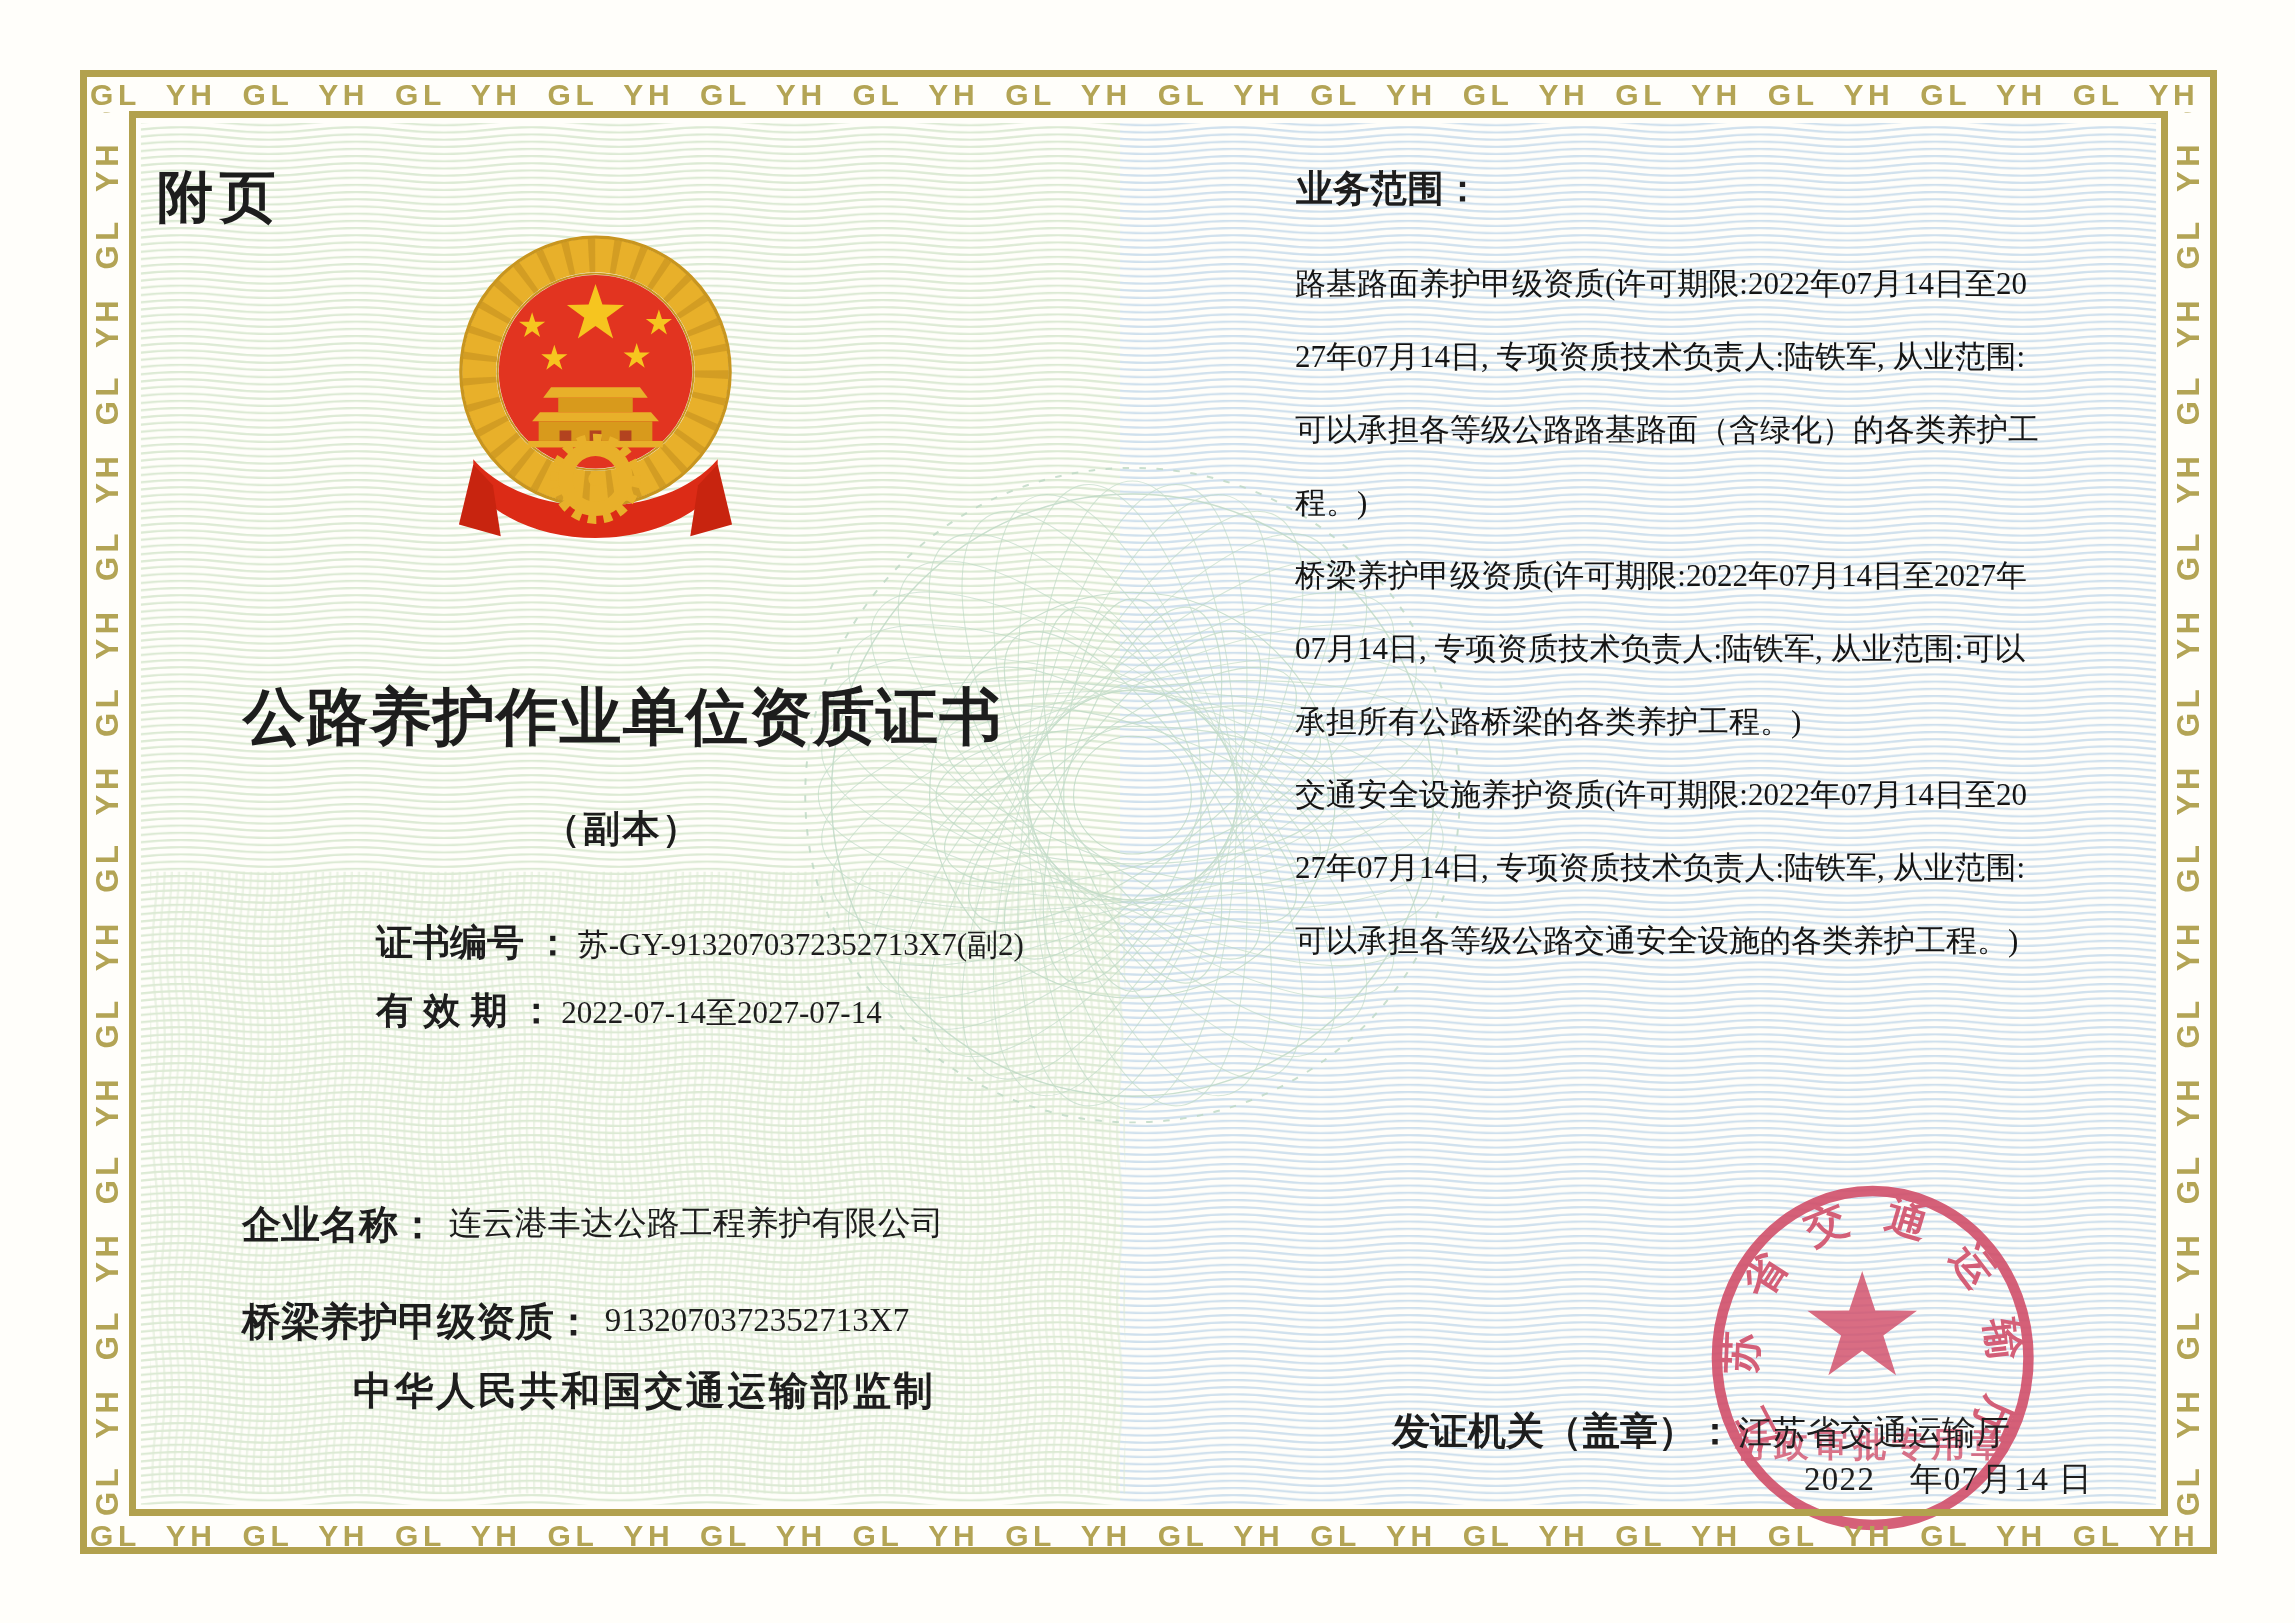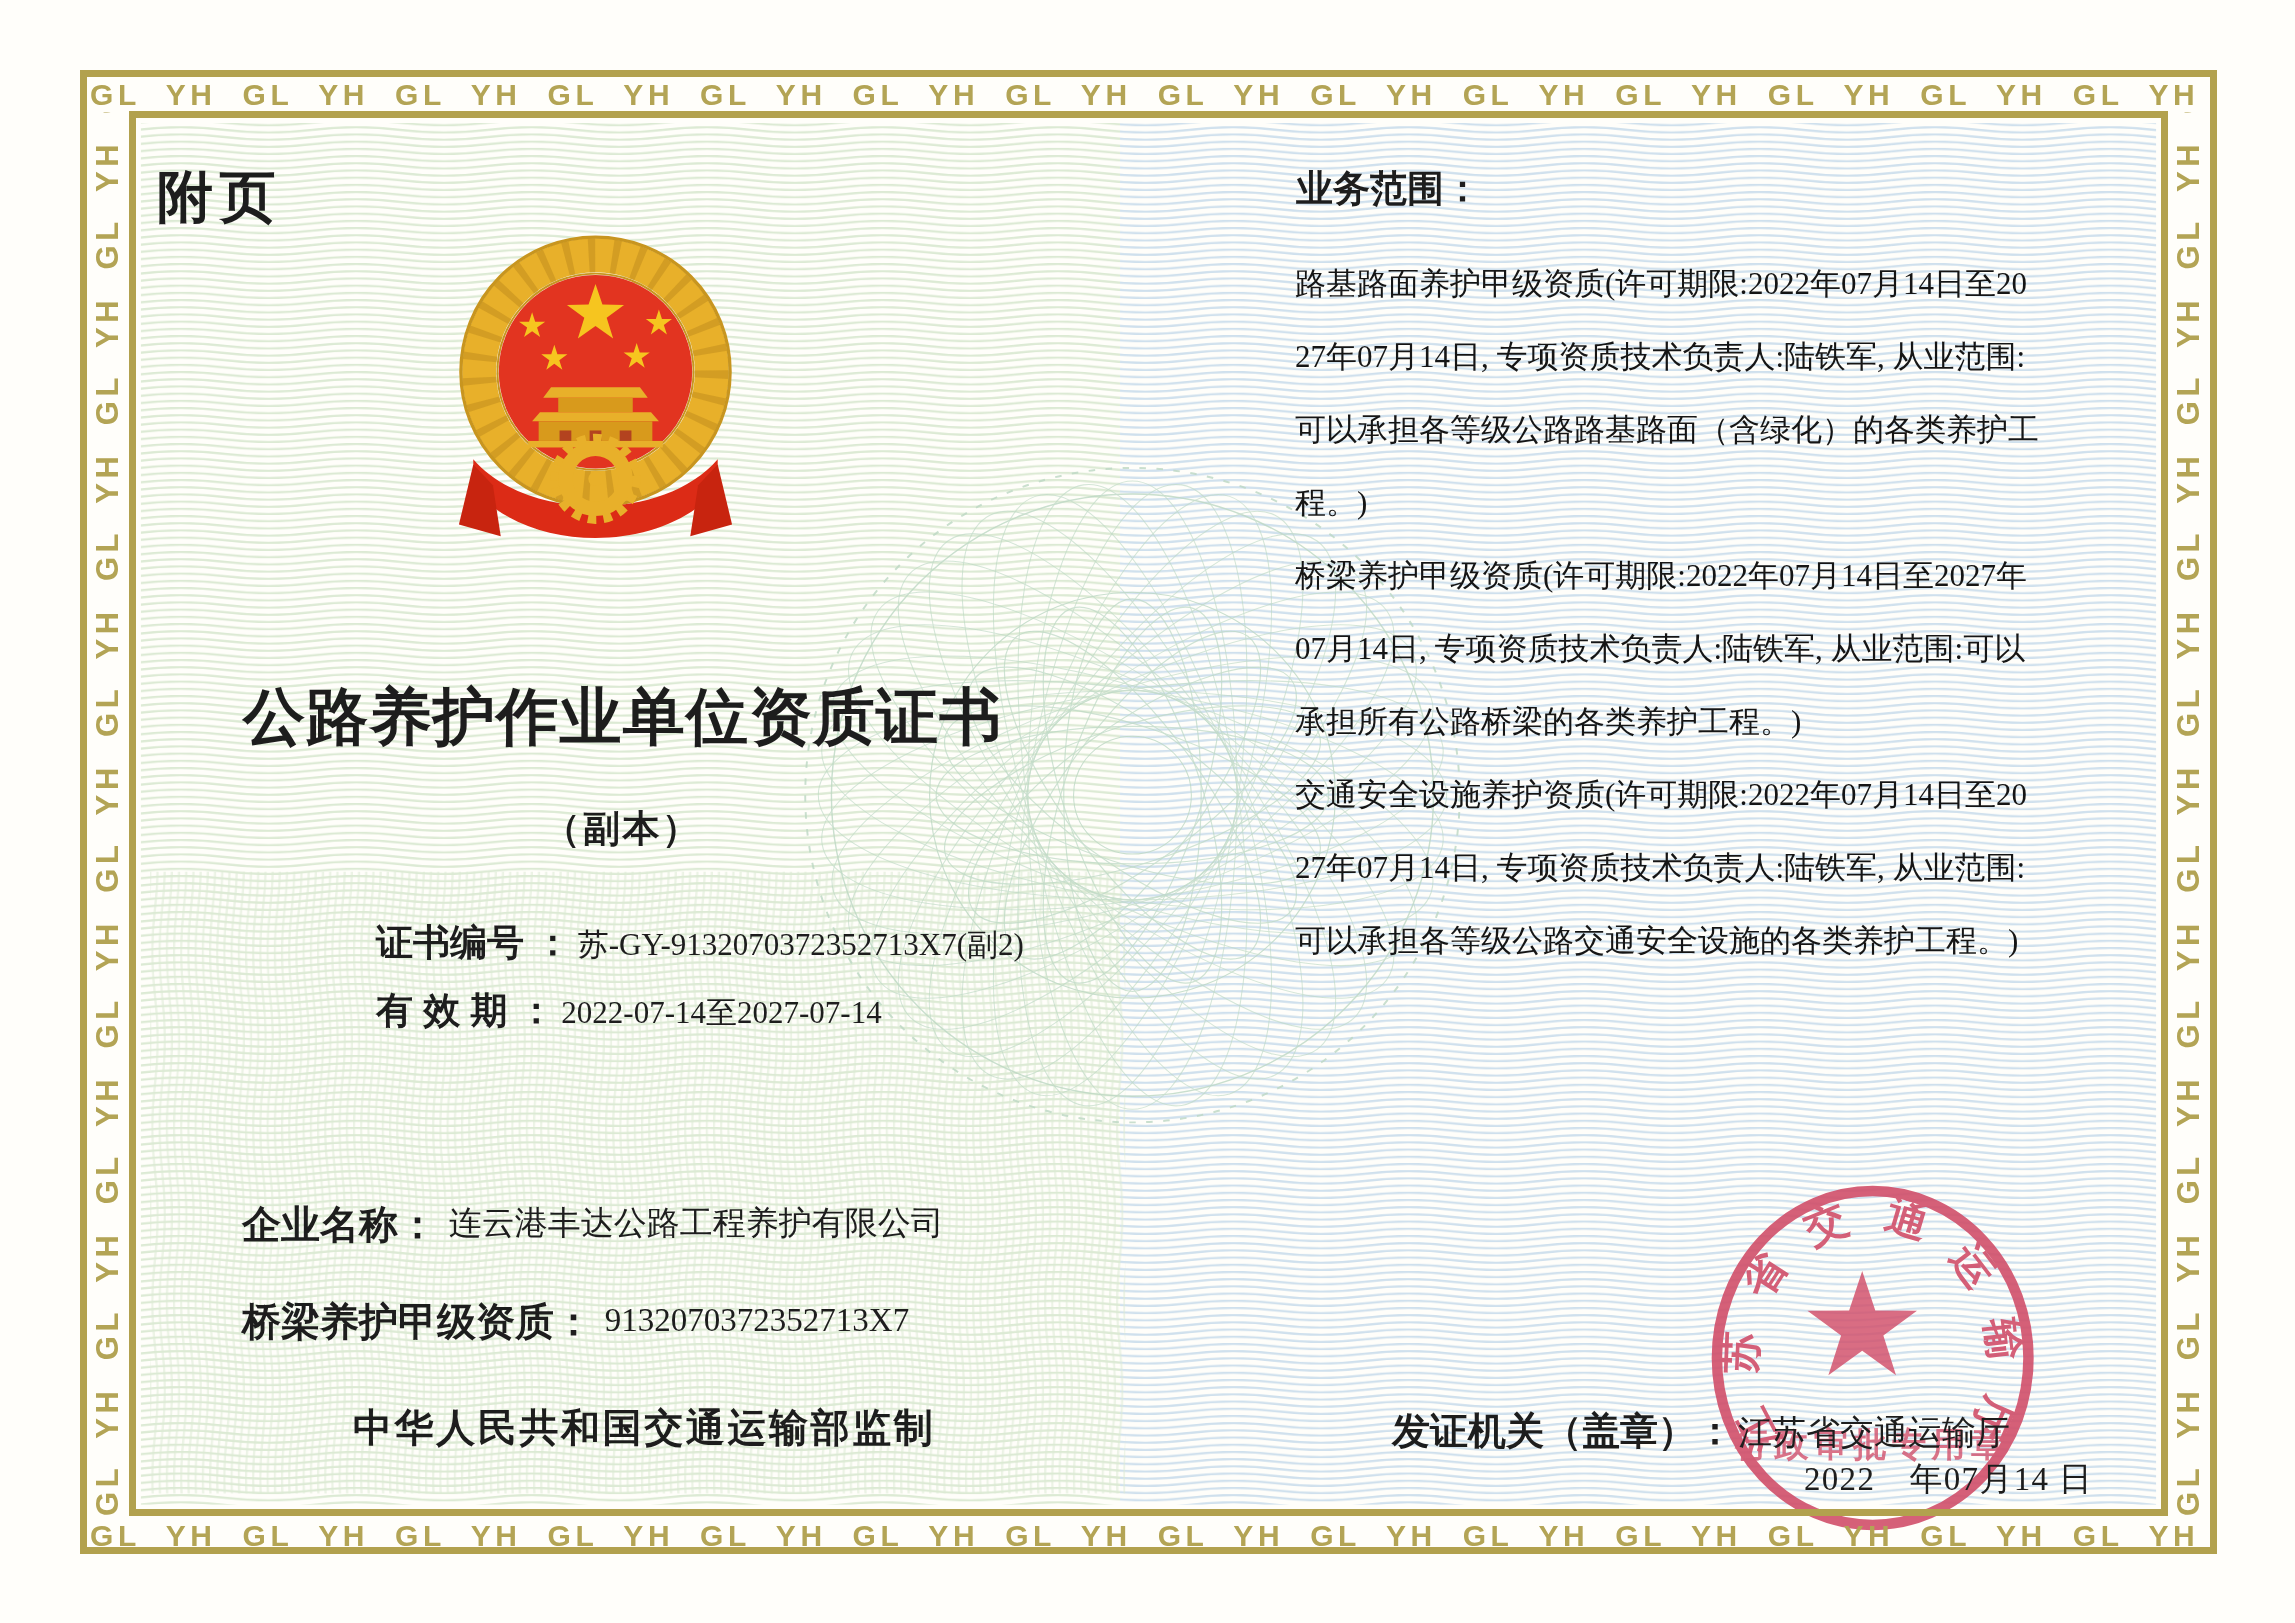--- a/index.html
+++ b/index.html
@@ -36,21 +36,21 @@
   .subtitle{left:243px;top:804px;width:759px;text-align:center;font-size:37px;font-weight:700;
             font-family:"Liberation Serif","DejaVu Serif",serif;letter-spacing:2.6px;}
   .row{position:absolute;white-space:nowrap;z-index:3;display:flex;align-items:baseline;}
   .lab{font-weight:700;}
   .certrow{left:376px;}
   .certrow .lab{font-size:37px;}
   .certrow .val{font-size:31px;margin-left:6.5px;}
   .bigrow{left:242px;text-align:right;}
   .bigrow .lab{font-size:39px;}
   .bigrow .val{font-size:33px;margin-left:11.8px;position:relative;top:-3.9px;}
-  .ministry{left:353px;top:1401px;font-size:39px;font-weight:600;letter-spacing:2.6px;
+  .ministry{left:353px;top:1364px;font-size:39px;font-weight:600;letter-spacing:2.6px;
             font-family:"Liberation Serif","DejaVu Serif",serif;}
   .scope-label{left:1296px;top:164px;font-size:37px;font-weight:700;}
   .biz{position:absolute;left:1295px;top:247px;width:844px;z-index:3;
        font-family:"Liberation Serif","DejaVu Serif",serif;font-size:31px;line-height:73px;color:#151515;}
   .biz div{white-space:nowrap;}
   .issuer{left:1392px;top:1406px;}
   .issuer .lab{font-size:38px;}
   .issuer .val{font-size:34px;margin-left:3.9px;}
   .date{left:1804px;top:1457px;font-size:33px;letter-spacing:1.3px;}
   .val,.date,.issuer .val{font-family:"Liberation Serif","DejaVu Serif",serif;}

